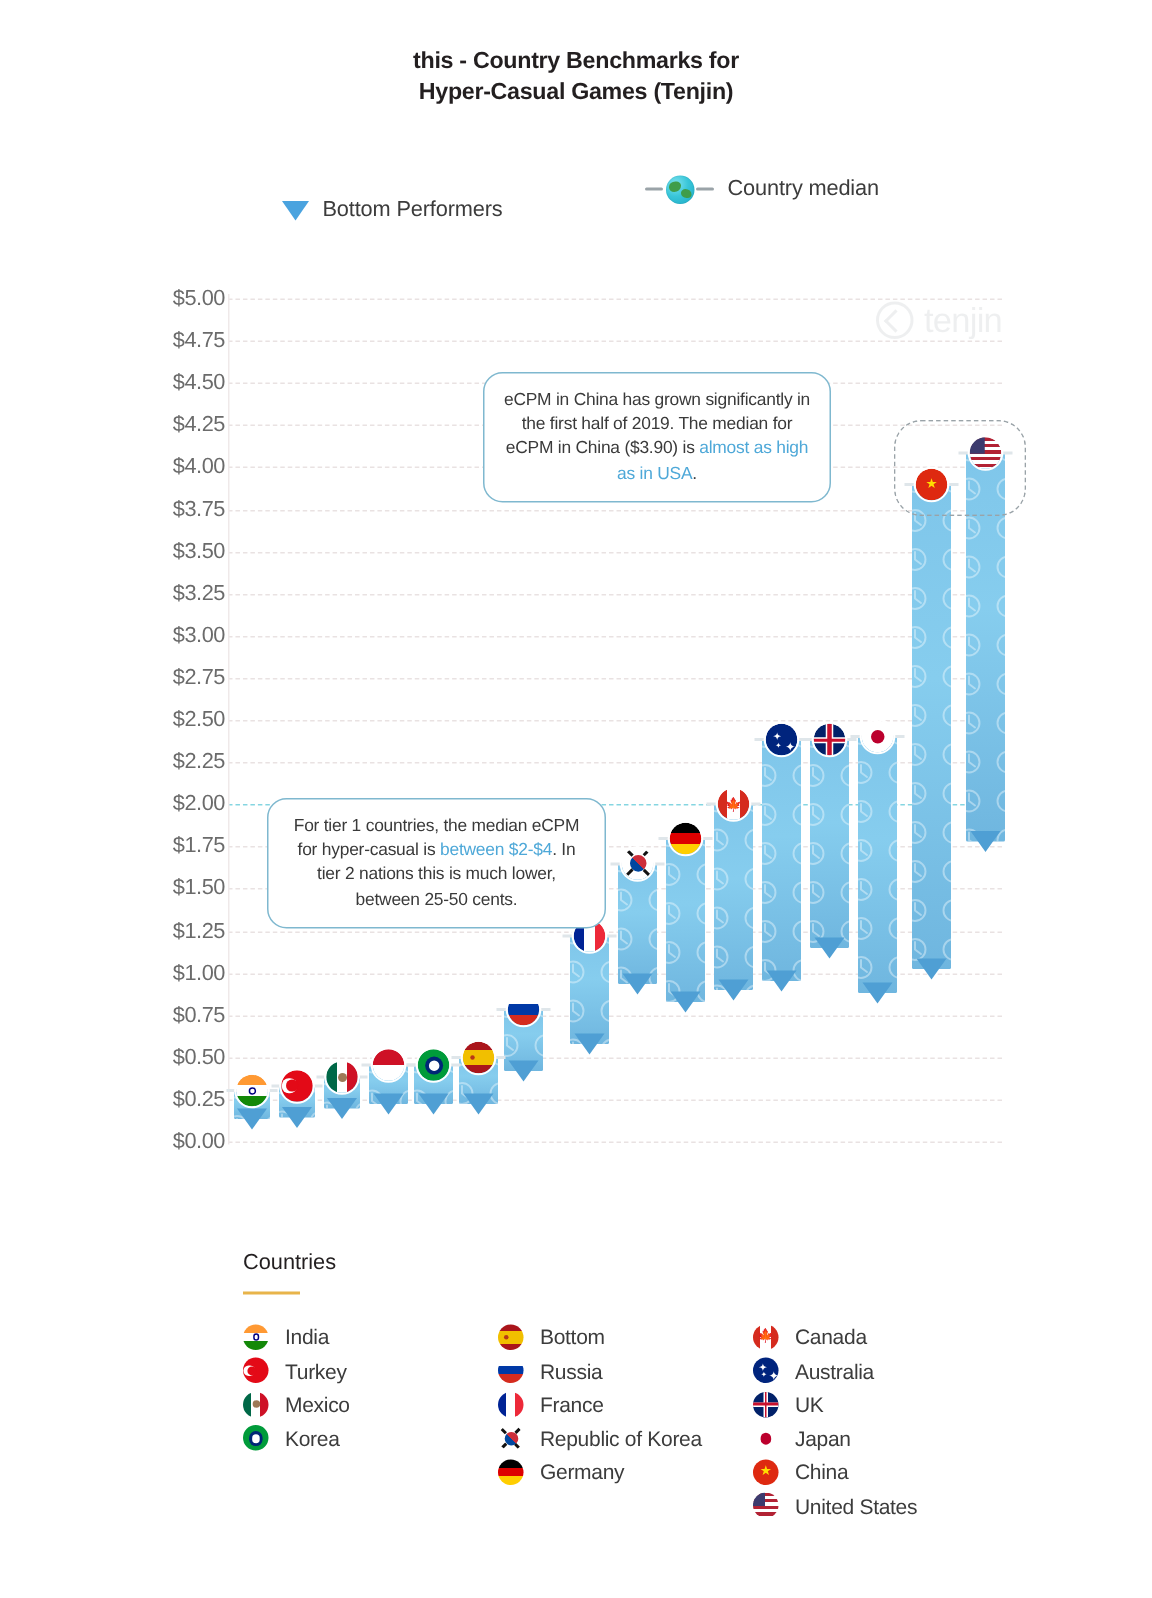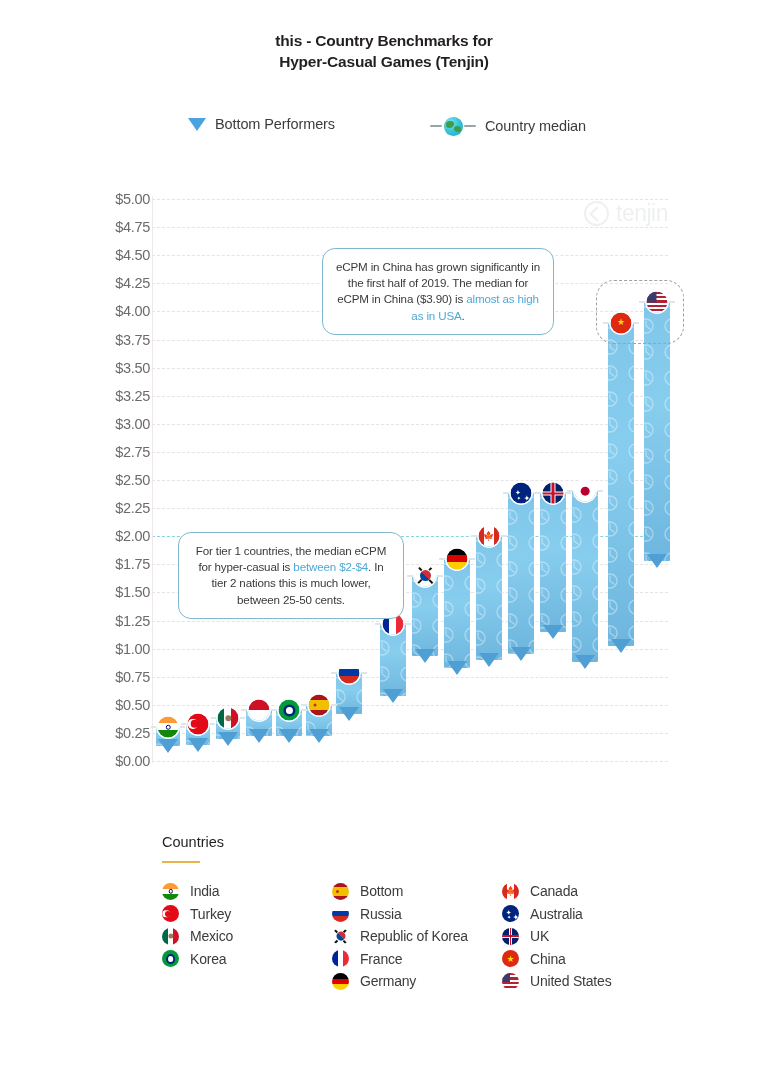--- a/index.html
+++ b/index.html
@@ -14,21 +14,21 @@
   .title{
     position:absolute;left:0;top:30px;width:768px;text-align:center;
     font-size:15.5px;font-weight:bold;line-height:21px;color:#231f20;
     letter-spacing:-0.2px;
   }
   .title .l2{display:block;}
 
   
   .legend{position:absolute;left:0;top:116px;width:768px;height:26px;}
   .lg-item{position:absolute;display:flex;align-items:center;gap:9px;}
-  .lg-bottom{left:188px;top:0;}
+  .lg-bottom{left:188px;top:16px;}
   .lg-median{left:430px;top:0;}
   .lg-label{font-size:14.5px;color:#3c3c3c;letter-spacing:-0.1px;}
   .tri-down{
     width:0;height:0;border-left:9px solid transparent;border-right:9px solid transparent;
     border-top:13px solid #4aa3df;display:block;
   }
   .median-marker{position:relative;width:46px;height:20px;display:flex;align-items:center;justify-content:center;}
   .median-marker .dash{position:absolute;top:9px;height:2px;width:12px;background:#9aa3a8;border-radius:1px;}
   .median-marker .dash.l{left:0;}
   .median-marker .dash.r{right:0;}
@@ -1583,32 +1583,32 @@
             <span class="c-flag" style="background:linear-gradient(180deg,#aa151b 25%,#f1bf00 25%,#f1bf00 75%,#aa151b 75%);">
               <span style="position:absolute;left:24%;top:44%;width:16%;height:16%;border-radius:2px;background:#aa151b;opacity:.8;"></span>
             </span>
             <span class="c-name">Bottom</span>
           </div>
           <div class="c-item">
             <span class="c-flag" style="background:linear-gradient(180deg,#ffffff 33%,#0039a6 33%,#0039a6 66%,#d52b1e 66%);"></span>
             <span class="c-name">Russia</span>
           </div>
           <div class="c-item">
+            <span class="c-flag" style="background:linear-gradient(90deg,#002395 33%,#ffffff 33%,#ffffff 66%,#ed2939 66%);"></span>
+            <span class="c-name">France</span>
+          </div>
+          <div class="c-item">
             <span class="c-flag" style="background:#ffffff;">
               <span style="position:absolute;left:50%;top:50%;transform:translate(-50%,-50%) rotate(45deg);width:52%;height:52%;background:linear-gradient(180deg,#cd2e3a 50%,#0047a0 50%);border-radius:50%;"></span>
               <span style="position:absolute;left:12%;top:14%;width:22%;height:10%;background:#111;transform:rotate(45deg);"></span>
               <span style="position:absolute;left:66%;top:76%;width:22%;height:10%;background:#111;transform:rotate(45deg);"></span>
               <span style="position:absolute;left:66%;top:14%;width:22%;height:10%;background:#111;transform:rotate(-45deg);"></span>
               <span style="position:absolute;left:12%;top:76%;width:22%;height:10%;background:#111;transform:rotate(-45deg);"></span>
             </span>
             <span class="c-name">Republic of Korea</span>
-          </div>
-          <div class="c-item">
-            <span class="c-flag" style="background:linear-gradient(90deg,#002395 33%,#ffffff 33%,#ffffff 66%,#ed2939 66%);"></span>
-            <span class="c-name">France</span>
           </div>
           <div class="c-item">
             <span class="c-flag" style="background:linear-gradient(180deg,#000000 33%,#dd0000 33%,#dd0000 66%,#ffce00 66%);"></span>
             <span class="c-name">Germany</span>
           </div>
         </div>
         <div class="c-col">
           <div class="c-item">
             <span class="c-flag" style="background:linear-gradient(90deg,#d52b1e 28%,#ffffff 28%,#ffffff 72%,#d52b1e 72%);">
               <span style="position:absolute;left:50%;top:50%;transform:translate(-50%,-50%);font-size:9px;color:#d52b1e;line-height:1;">🍁</span>
@@ -1626,20 +1626,26 @@
           <div class="c-item">
             <span class="c-flag" style="background:#012169;">
               <span style="position:absolute;left:0;top:40%;width:100%;height:20%;background:#fff;"></span>
               <span style="position:absolute;left:40%;top:0;width:20%;height:100%;background:#fff;"></span>
               <span style="position:absolute;left:0;top:45%;width:100%;height:10%;background:#c8102e;"></span>
               <span style="position:absolute;left:45%;top:0;width:10%;height:100%;background:#c8102e;"></span>
             </span>
             <span class="c-name">UK</span>
           </div>
           <div class="c-item">
+            <span class="c-flag" style="background:#ffffff;">
+              <span style="position:absolute;left:50%;top:50%;transform:translate(-50%,-50%);width:46%;height:46%;border-radius:50%;background:#bc002d;"></span>
+            </span>
+            <span class="c-name">Japan</span>
+          </div>
+          <div class="c-item">
             <span class="c-flag" style="background:#de2910;">
               <span style="position:absolute;left:50%;top:50%;transform:translate(-50%,-50%);font-size:9px;color:#ffde00;line-height:1;">★</span>
             </span>
             <span class="c-name">China</span>
           </div>
           <div class="c-item">
             <span class="c-flag" style="background:repeating-linear-gradient(180deg,#b22234 0,#b22234 2.2px,#ffffff 2.2px,#ffffff 4.4px);">
               <span style="position:absolute;left:0;top:0;width:46%;height:52%;background:#3c3b6e;"></span>
             </span>
             <span class="c-name">United States</span>

